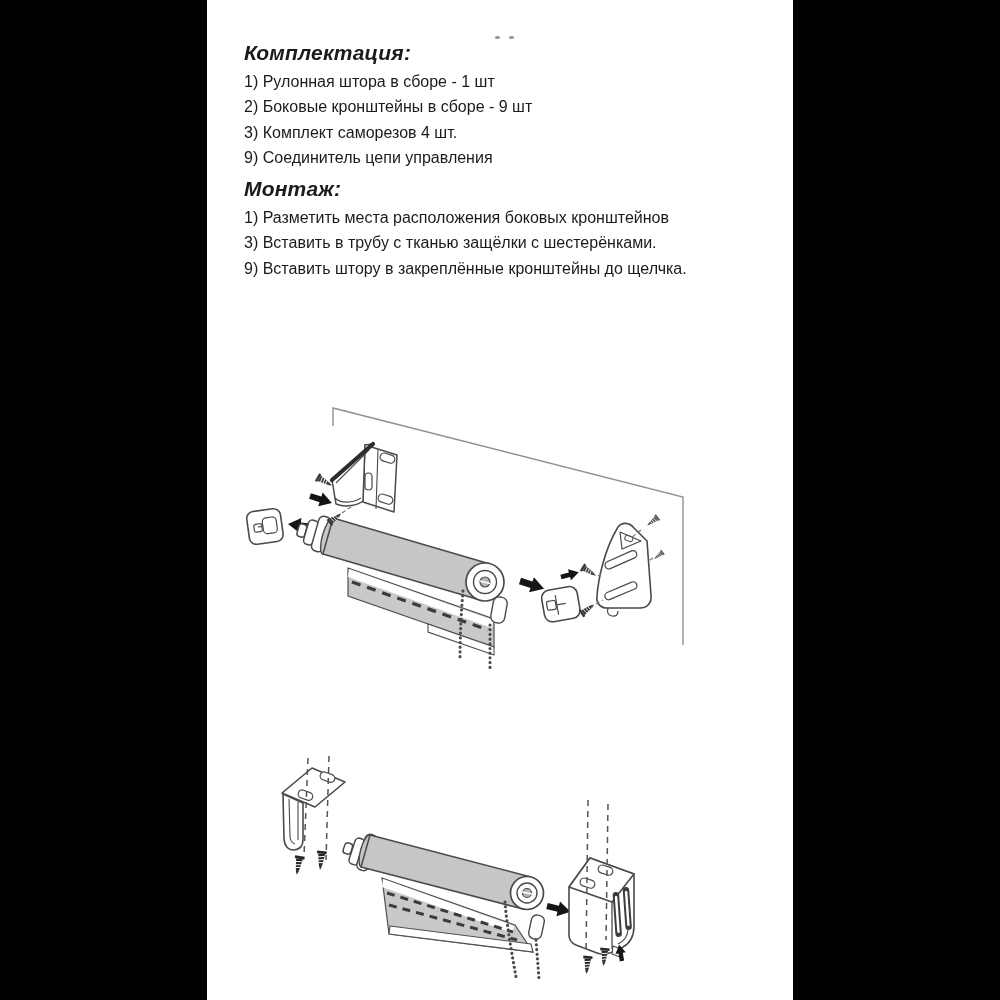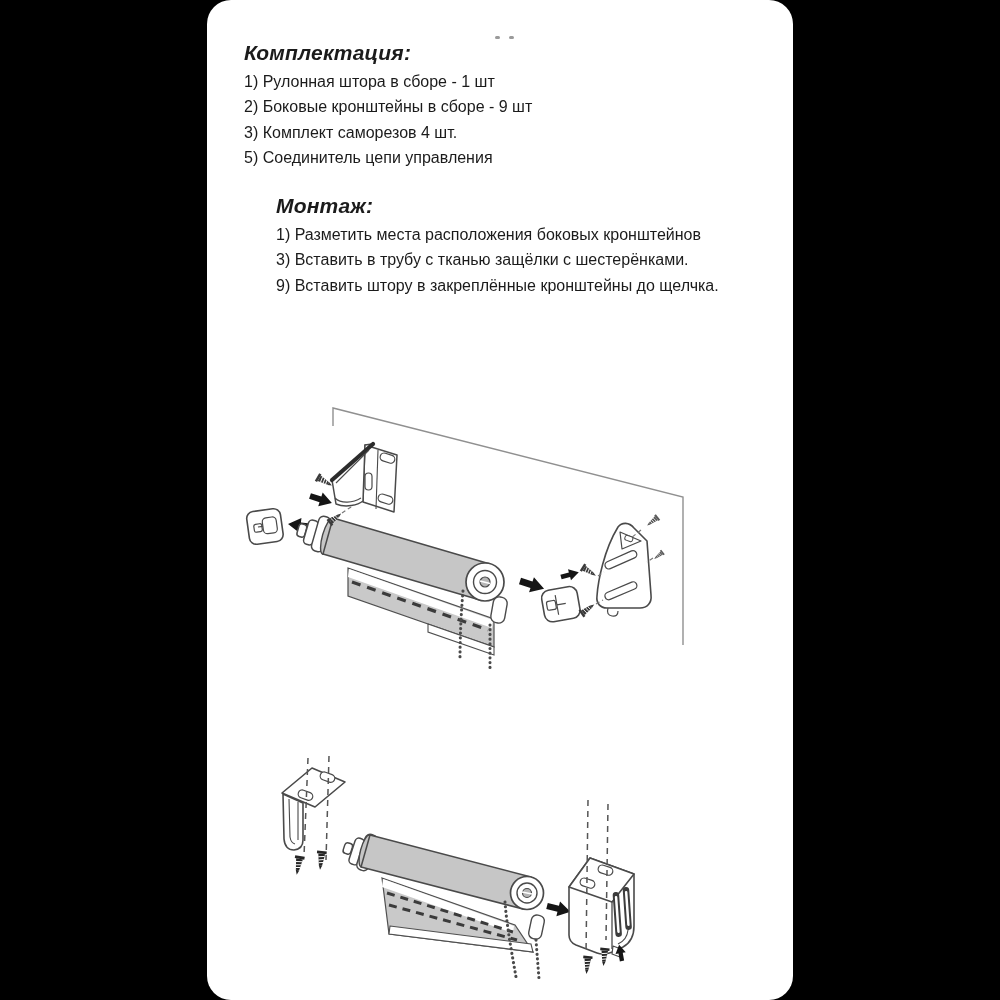--- a/index.html
+++ b/index.html
@@ -1,30 +1,30 @@
 <!DOCTYPE html>
 <html><head>
 <meta charset="utf-8">
 <style>
   html,body{margin:0;padding:0;background:#000;}
   .stage{width:1000px;height:1000px;display:flex;background:#000;overflow:hidden;
          font-family:"Liberation Sans", sans-serif;}
   .bar{width:207px;height:1000px;background:#000;flex:0 0 auto;}
-  .paper{width:586px;height:1000px;background:#fff;position:relative;flex:0 0 auto;border-radius:24px;}
+  .paper{width:586px;height:1000px;background:#fff;position:relative;flex:0 0 auto;}
 
   .artifact{position:absolute;left:288px;top:36px;display:flex;gap:9px;}
   .artifact .dot{width:5px;height:3px;background:#9a9a9a;border-radius:2px;}
 
   .tblock{position:absolute;left:37px;right:10px;color:#1b1b1b;}
   .tblock h2{margin:0 0 4px 0;font-size:21px;font-weight:bold;font-style:italic;
              letter-spacing:.2px;}
   .tblock .subtitle{font-size:19px;font-style:italic;line-height:25.4px;}
   .tblock .line{font-size:16px;line-height:25.4px;white-space:nowrap;}
   #block-komplekt{top:41px;}
-  #block-montazh{top:194px;margin-left:32px;}
+  #block-montazh{top:177px;}
 
   .fig{position:absolute;}
   #fig1{left:25px;top:395px;}
   #fig2{left:48px;top:742px;}
 </style>
 </head>
 <body>
 
 <div class="stage">
   <div class="bar"></div>
@@ -34,21 +34,21 @@
     <div class="artifact">
       <span class="dot"></span>
       <span class="dot"></span>
     </div>
 
     <section class="tblock" id="block-komplekt">
       <h2>Комплектация:</h2>
       <div class="line">1) Рулонная штора в сборе - 1 шт</div>
       <div class="line">2) Боковые кронштейны в сборе - 9 шт</div>
       <div class="line">3) Комплект саморезов 4 шт.</div>
-      <div class="line">5) Соединитель цепи управления</div>
+      <div class="line">9) Соединитель цепи управления</div>
     </section>
 
     <section class="tblock" id="block-montazh">
       <h2>Монтаж:</h2>
       <div class="line">1) Разметить места расположения боковых кронштейнов</div>
       <div class="line">3) Вставить в трубу с тканью защёлки с шестерёнками.</div>
       <div class="line">9) Вставить штору в закреплённые кронштейны до щелчка.</div>
     </section>
 
     <svg id="fig1" class="fig" width="560" height="330" viewBox="0 0 560 330">

